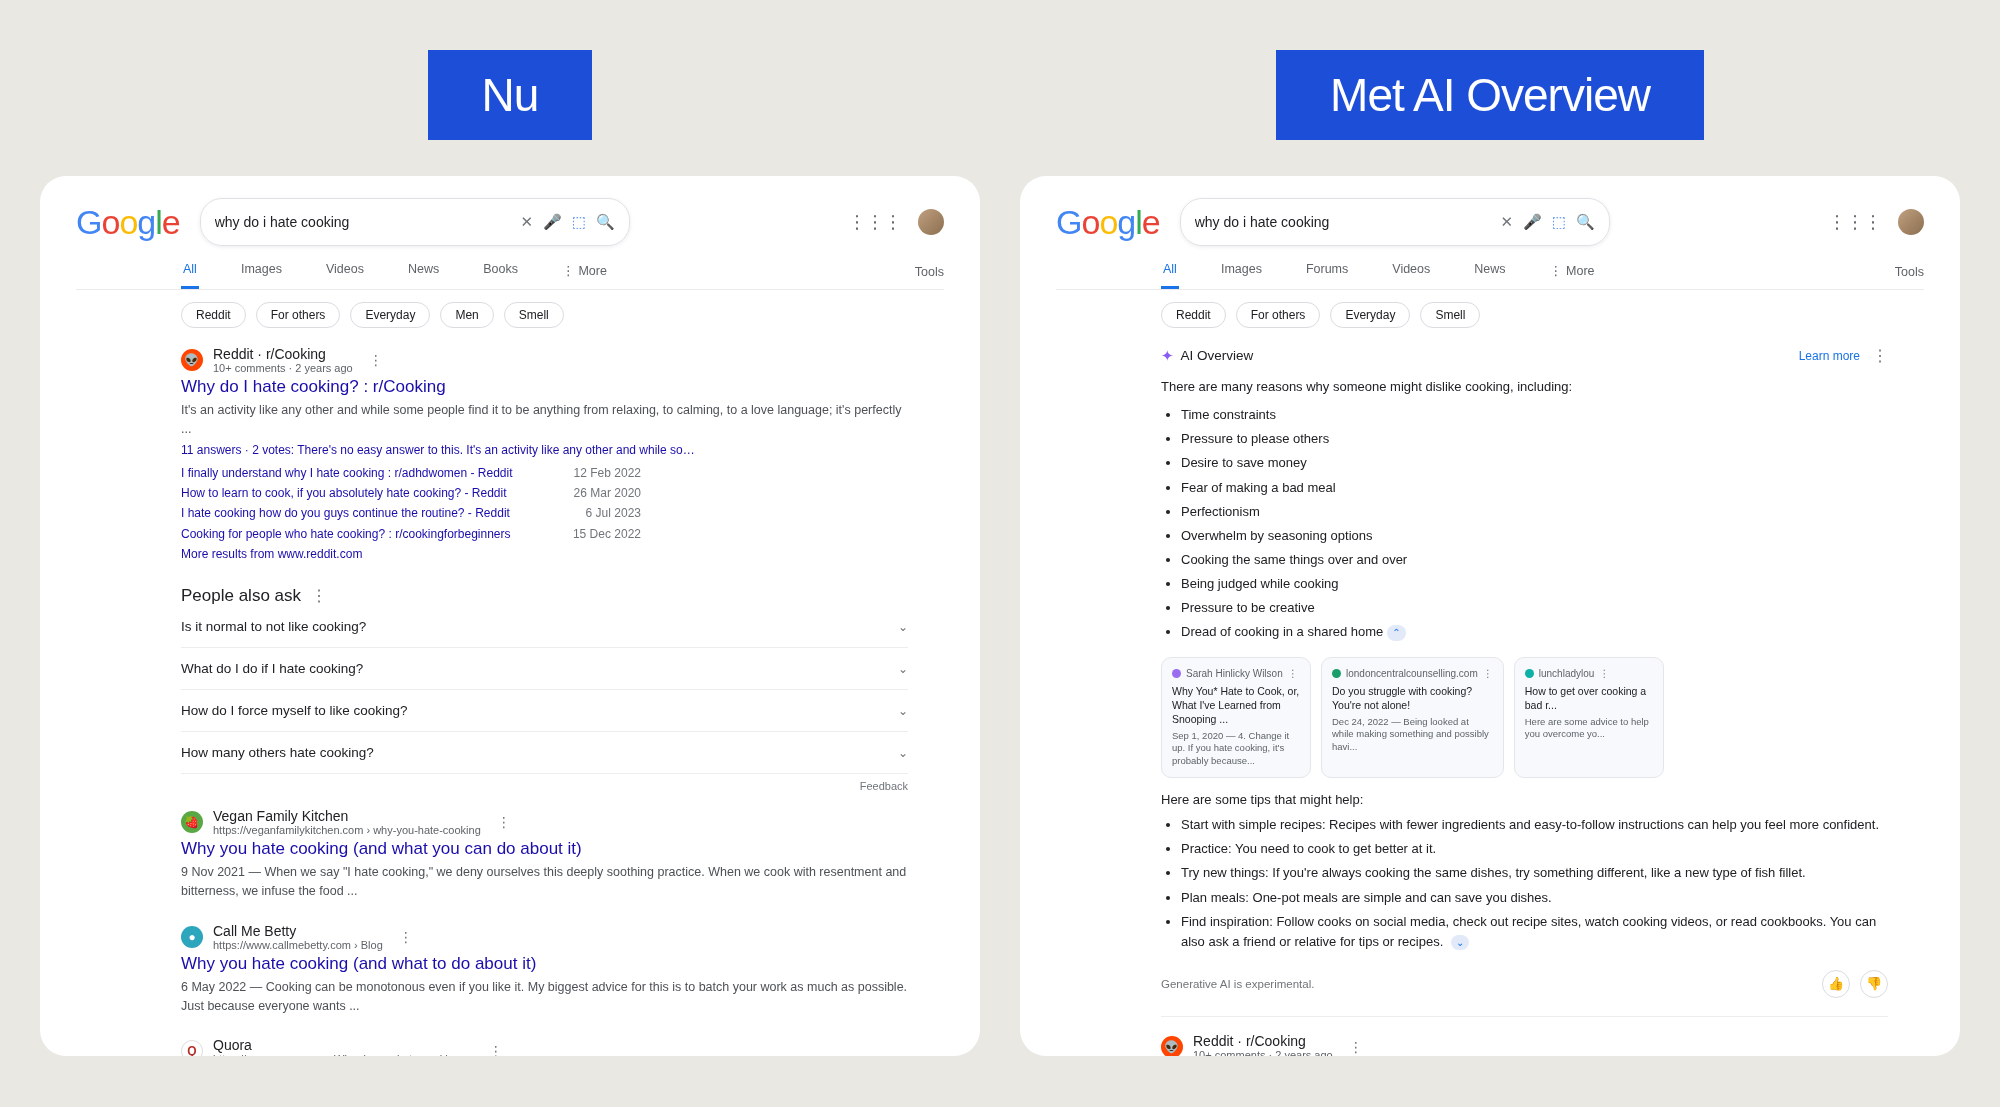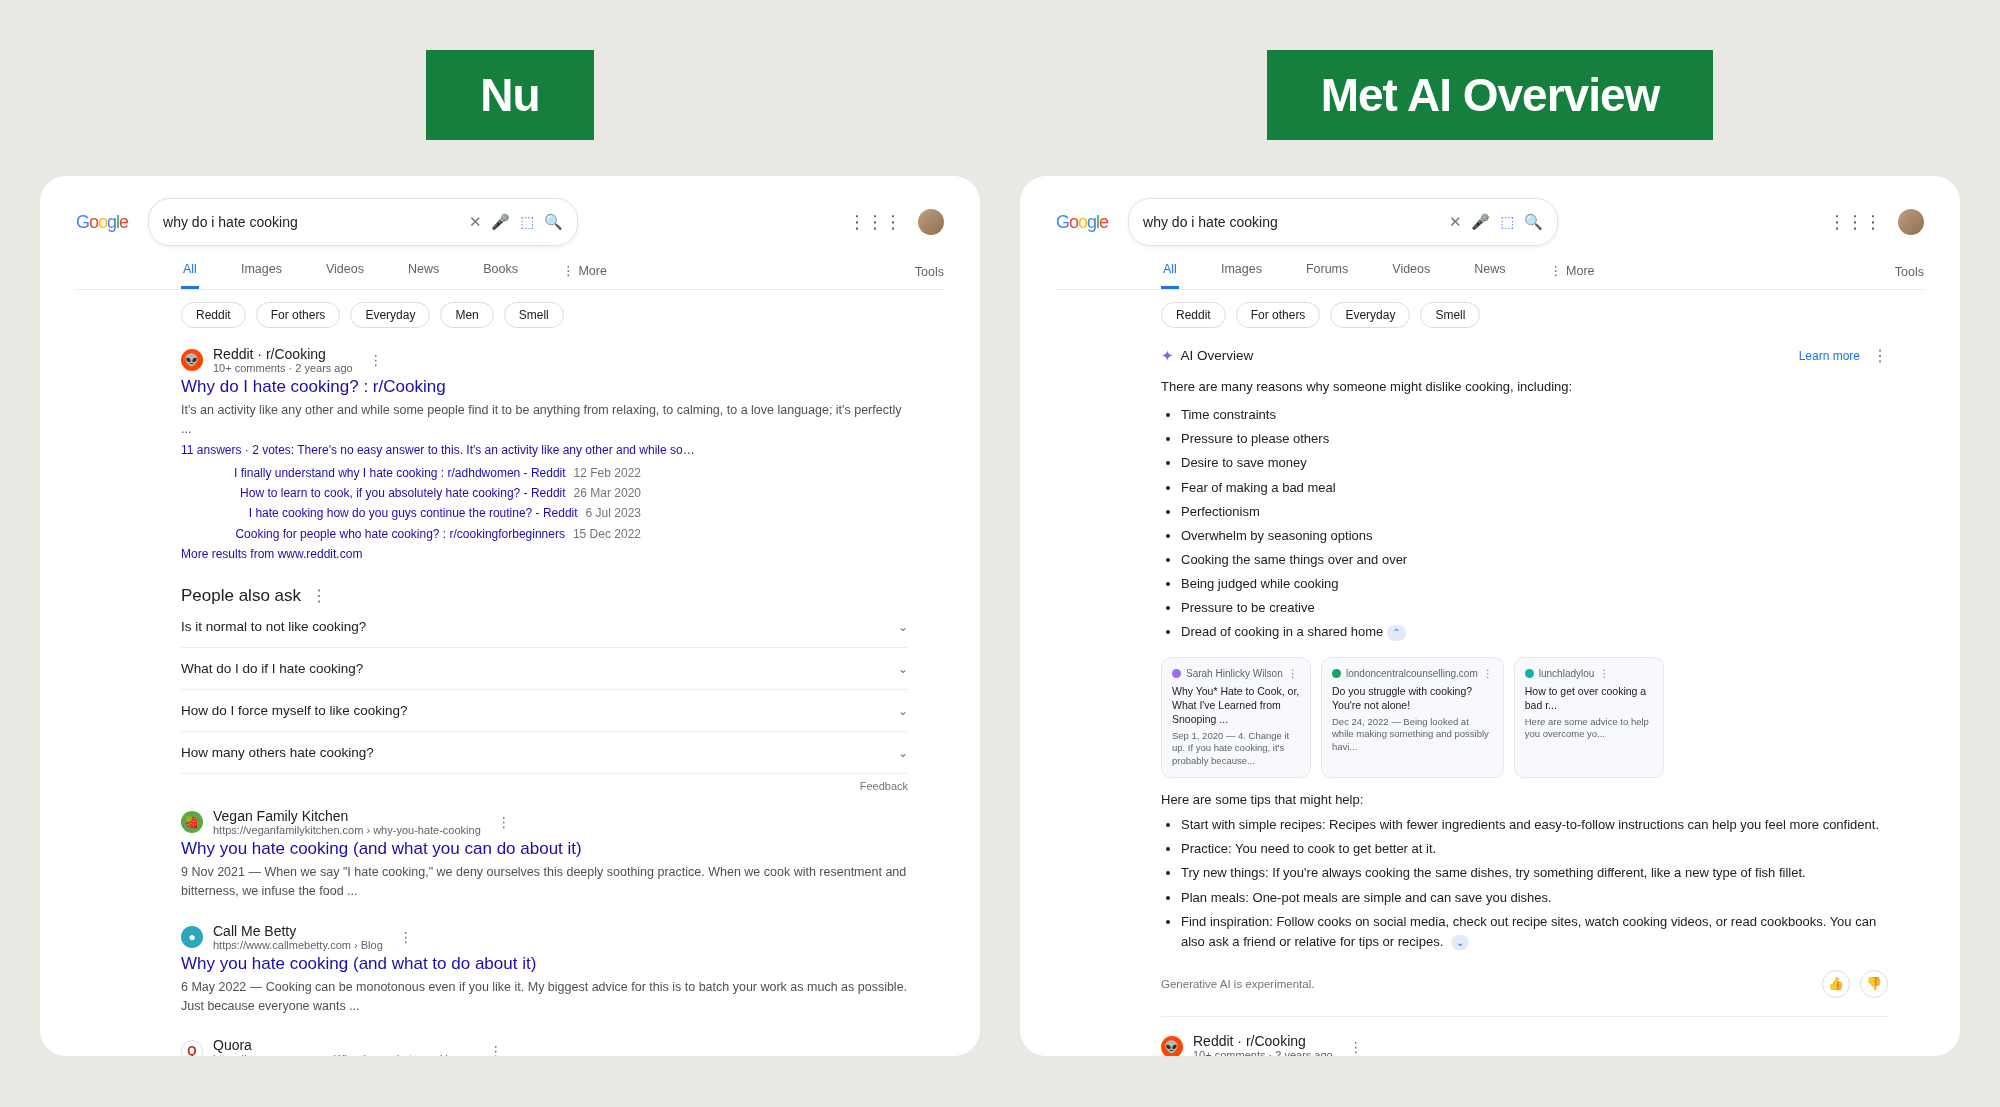--- a/index.html
+++ b/index.html
@@ -1,21 +1,21 @@
 <!DOCTYPE html>
 <html><head>
 <meta charset="utf-8">
 <style>
 *{box-sizing:border-box;margin:0;padding:0;font-family:Arial,sans-serif}
 body{background:#e9e8e2;width:2000px;height:1107px;padding:30px 40px;display:flex;justify-content:space-between;border-radius:40px}
 .col{width:940px;display:flex;flex-direction:column;align-items:center}
-.banner{background:#15803d;color:#fff;font-size:46px;font-weight:700;padding:18px 54px;margin:20px 12px 36px;letter-spacing:-1px}
+.banner{background:#1d4ed8;color:#fff;font-size:46px;font-weight:400;padding:18px 54px;margin:20px 12px 36px;letter-spacing:-1px}
 .panel{background:#fff;border-radius:26px;width:100%;height:880px;overflow:hidden;padding:22px 36px;position:relative}
 .topbar{display:flex;align-items:center;gap:20px}
-.logo{font-size:18px;font-weight:500;letter-spacing:-1px}
+.logo{font-size:34px;font-weight:500;letter-spacing:-1px}
 .logo span:nth-child(1){color:#4285f4}.logo span:nth-child(2){color:#ea4335}.logo span:nth-child(3){color:#fbbc05}.logo span:nth-child(4){color:#4285f4}.logo span:nth-child(5){color:#34a853}.logo span:nth-child(6){color:#ea4335}
 .search{flex:0 0 430px;display:flex;align-items:center;border:1px solid #dfe1e5;border-radius:22px;height:48px;padding:0 14px;box-shadow:0 1px 4px rgba(0,0,0,.08)}
 .search input{flex:1;border:none;outline:none;font-size:14px;color:#202124}
 .sicon{font-size:15px;margin-left:10px;cursor:pointer}
 .clr{color:#70757a}.mic{color:#ea4335}.lens{color:#4285f4}.mag{color:#4285f4}
 .rightbar{margin-left:auto;display:flex;align-items:center;gap:16px}
 .apps{color:#5f6368;font-size:18px}
 .avatar{width:26px;height:26px;border-radius:50%;background:linear-gradient(135deg,#c0a080,#8b6f50)}
 .tabs{display:flex;gap:40px;padding-left:105px;margin-top:16px;font-size:12.5px;color:#5f6368;border-bottom:1px solid #ebebeb;position:relative}
 .tabs .t{padding:0 2px 10px;cursor:pointer}
@@ -33,21 +33,21 @@
 .srcname{font-size:14px;color:#202124}
 .srcurl{font-size:11px;color:#5f6368}
 .srcdots{color:#70757a;font-size:14px;margin-left:6px;cursor:pointer}
 .rtitle{color:#1a0dab;font-size:17px;margin:3px 0 4px;text-decoration:none;display:block;cursor:pointer}
 .rdesc{font-size:12.5px;color:#4d5156;line-height:1.5}
 .rmeta{font-size:12px;color:#70757a;margin-top:4px}
 .rmeta .ans{color:#1a0dab}
 .sub{font-size:12px;margin-top:6px;line-height:1.7}
 .sub a{color:#1a0dab;text-decoration:none}
 .sub .date{color:#70757a;display:inline-block;margin-left:8px}
-.subrow{display:flex;justify-content:flex-end;max-width:460px}
+.subrow{display:flex;justify-content:space-between;max-width:460px}
 .paa{margin:16px 0}
 .paa h3{font-size:17px;color:#202124;font-weight:400;display:inline-block}
 .paa .pdots{color:#70757a;margin-left:10px}
 .prow{display:flex;justify-content:space-between;align-items:center;padding:13px 0;border-bottom:1px solid #ecedef;font-size:13.5px;color:#202124;cursor:pointer}
 .prow .chev{color:#70757a;font-size:12px}
 .feedback{text-align:right;font-size:11px;color:#70757a;margin-top:6px}
 .aiov{margin-bottom:18px}
 .aihdr{display:flex;align-items:center;margin-bottom:12px}
 .aispark{color:#8a5cf6;font-size:15px;margin-right:7px}
 .aititle{font-size:13.5px;color:#202124;flex:1}

